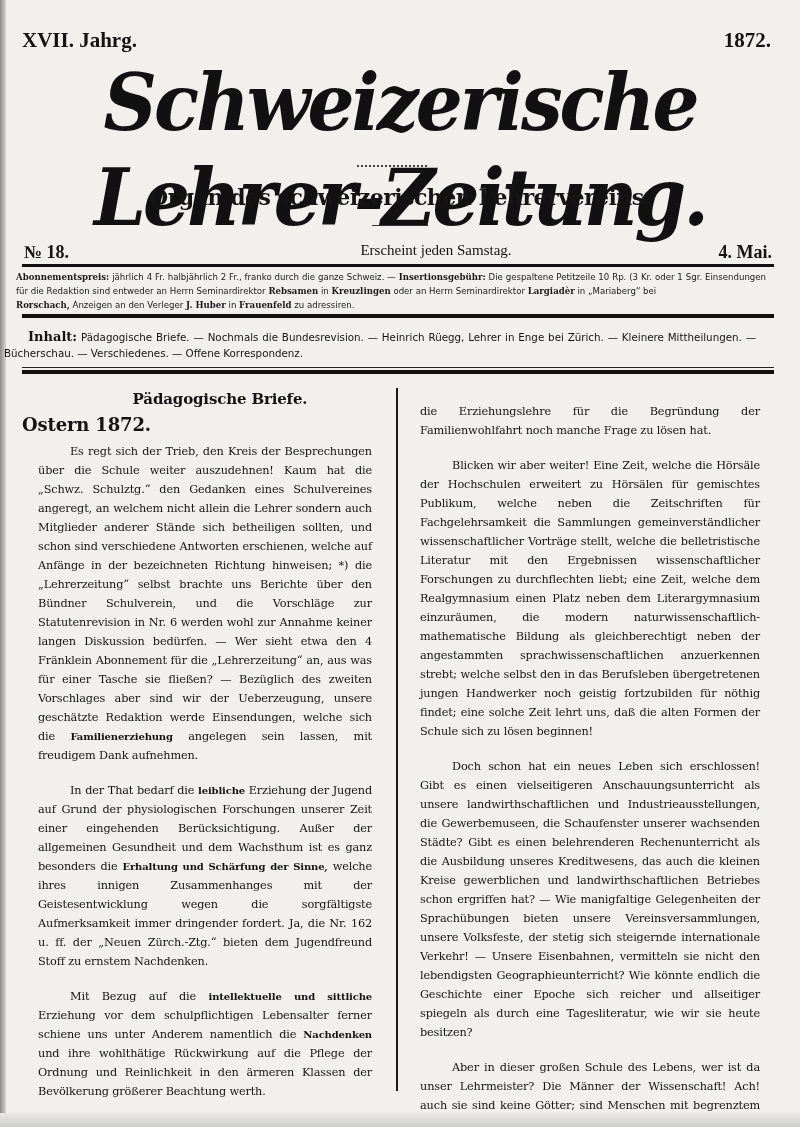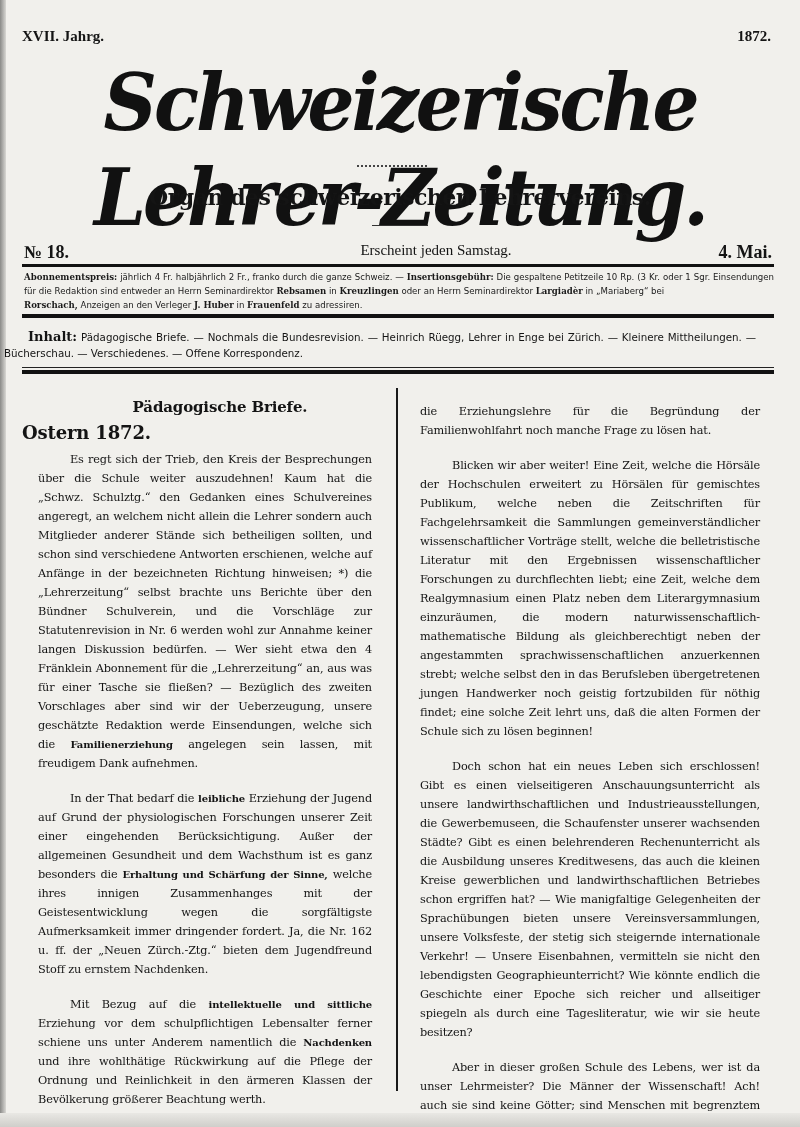--- a/index.html
+++ b/index.html
@@ -5,21 +5,21 @@
   html, body { margin:0; padding:0; }
   body {
     width:800px; height:1127px; overflow:hidden; position:relative;
     background:#f1f0ec;
     font-family:"DejaVu Serif", serif;
     color:#141414;
   }
   .page { position:absolute; left:0; top:0; width:800px; height:1127px; }
   .abs { position:absolute; }
 
-  .topline { top:28px; font-family:"Liberation Serif", serif; font-weight:bold; font-size:15px; }
+  .topline { top:28px; font-family:"Liberation Serif", serif; font-weight:bold; font-size:21px; }
   .vol { left:22px; }
   .year { right:29px; }
 
   .masthead {
     left:0; width:800px; top:60px; text-align:center;
     font-family:"DejaVu Serif", serif; font-weight:bold; font-style:italic;
     font-size:74px; line-height:90px; letter-spacing:-3px;
     transform:scaleY(1.05); color:#111;
   }
   .squiggle { left:357px; top:165px; width:70px; border-top:2px dotted #444; }
@@ -31,42 +31,42 @@
 
   .issue { top:242px; font-family:"Liberation Serif", serif; font-size:16px; }
   .issue-no { left:24px; font-weight:bold; font-size:18px; }
   .issue-freq { left:0; width:800px; text-align:center; font-size:15px;padding-left:36px; }
   .issue-date { right:28px; font-weight:bold; font-size:18px; }
 
   .rule-thick { left:22px; width:752px; height:3px; background:#111; }
   .rule-thin { left:22px; width:752px; height:1px; background:#222; }
 
   .notice {
-    left:24px; width:750px; top:270px;
+    left:16px; width:750px; top:270px;
     font-family:"DejaVu Sans", sans-serif; font-size:8.6px; line-height:14px;
     text-align:justify; color:#1a1a1a;
   }
   .notice b { font-family:"DejaVu Serif", serif; }
   .notice .last { display:block; text-align:left; }
 
   .inhalt {
     left:4px; width:752px; top:329px;
     font-family:"DejaVu Sans", sans-serif; font-size:10.3px; line-height:16px; text-align:justify;
   }
   .inhalt .label { font-family:"DejaVu Serif", serif; font-weight:bold; font-size:13px; margin-left:24px; }
 
   .col { top:386px; width:366px; font-family:"DejaVu Serif", serif; font-size:11.3px; line-height:19px; text-align:justify; letter-spacing:-0.15px; }
   .col-left { left:22px; }
   .col-right { left:404px; width:372px; }
   .col p { margin:16px; }
   .col p.ind { text-indent:32px; margin-top:4px; }
   .col b { font-weight:bold; font-size:10px; }
   .divider { left:396px; top:388px; width:2px; height:703px; background:#1a1a1a; }
 
-  .art-title { text-align:center; font-weight:bold; font-size:15px; margin:10px 0 4px 0; line-height:22px; padding-left:30px; }
+  .art-title { text-align:center; font-weight:bold; font-size:15px; margin:2px 0 4px 0; line-height:22px; padding-left:30px; }
   .art-date { text-align:left; font-weight:bold; font-size:18px; margin:2px 6px 6px 0; line-height:22px; }
 
   .edge { left:0; top:0; width:6px; height:1127px; background:linear-gradient(90deg,#8a8a88,#d9d8d4); }
   .bottom-edge { left:0; top:1113px; width:800px; height:14px; background:linear-gradient(180deg,#e9e8e4,#cfceca); }
 </style>
 </head>
 <body>
 
 <div class="page">
   <div class="abs edge"></div>

